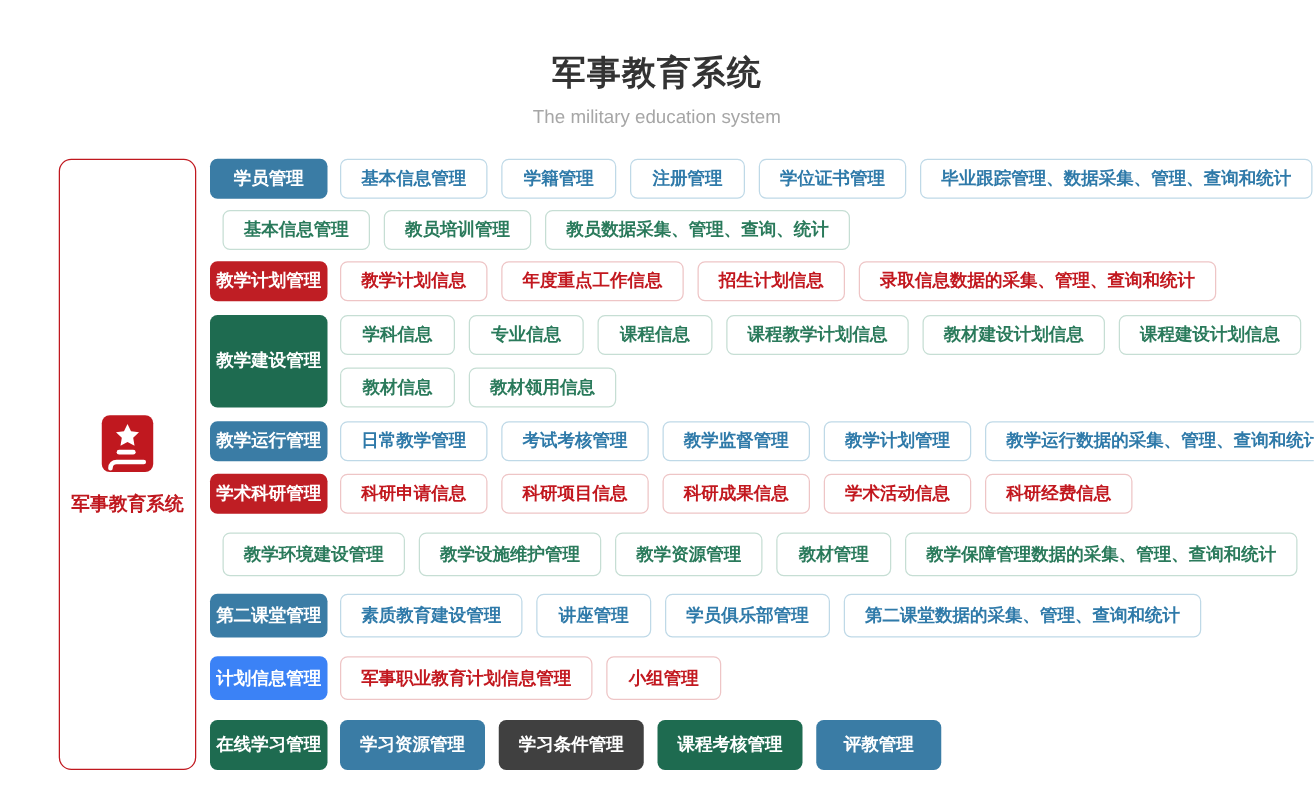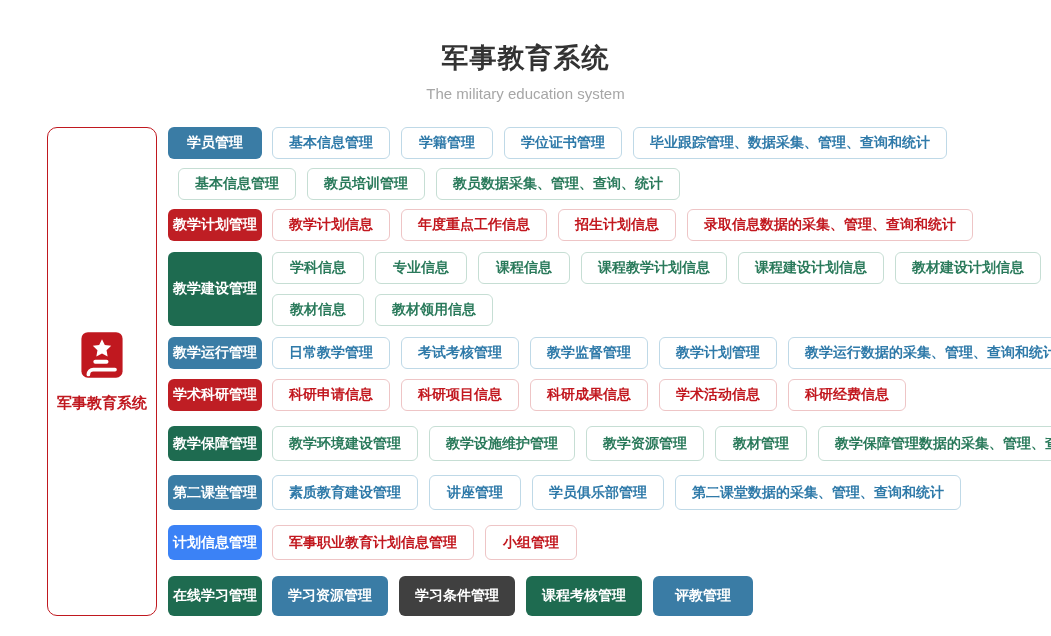--- a/index.html
+++ b/index.html
@@ -73,20 +73,21 @@
     </svg>
     <div class="root-label">军事教育系统</div>
   </div>
   <div class="rows" id="rows">
       <div class="row row-0">
         <div class="cat" style="background: rgb(58, 124, 165);">学员管理</div>
         <div class="items">
           <div class="line">
             <div class="item" style="color: rgb(47, 122, 169); border-color: rgb(191, 217, 231);">基本信息管理</div>
             <div class="item" style="color: rgb(47, 122, 169); border-color: rgb(191, 217, 231);">学籍管理</div>
+            <div class="item" style="color: rgb(47, 122, 169); border-color: rgb(191, 217, 231);">注册管理</div>
             <div class="item" style="color: rgb(47, 122, 169); border-color: rgb(191, 217, 231);">学位证书管理</div>
             <div class="item" style="color: rgb(47, 122, 169); border-color: rgb(191, 217, 231);">毕业跟踪管理、数据采集、管理、查询和统计</div>
           </div>
         </div>
       </div>
       <div class="row row-1">
         <div class="items">
           <div class="line">
             <div class="item" style="color: rgb(42, 122, 91); border-color: rgb(198, 222, 212);">基本信息管理</div>
             <div class="item" style="color: rgb(42, 122, 91); border-color: rgb(198, 222, 212);">教员培训管理</div>
@@ -106,22 +107,22 @@
         </div>
       </div>
       <div class="row row-3">
         <div class="cat" style="background: rgb(30, 107, 80);">教学建设管理</div>
         <div class="items">
           <div class="line">
             <div class="item" style="color: rgb(42, 122, 91); border-color: rgb(198, 222, 212);">学科信息</div>
             <div class="item" style="color: rgb(42, 122, 91); border-color: rgb(198, 222, 212);">专业信息</div>
             <div class="item" style="color: rgb(42, 122, 91); border-color: rgb(198, 222, 212);">课程信息</div>
             <div class="item" style="color: rgb(42, 122, 91); border-color: rgb(198, 222, 212);">课程教学计划信息</div>
+            <div class="item" style="color: rgb(42, 122, 91); border-color: rgb(198, 222, 212);">教材建设计划信息</div>
             <div class="item" style="color: rgb(42, 122, 91); border-color: rgb(198, 222, 212);">课程建设计划信息</div>
-            <div class="item" style="color: rgb(42, 122, 91); border-color: rgb(198, 222, 212);">教材建设计划信息</div>
           </div>
           <div class="line">
             <div class="item" style="color: rgb(42, 122, 91); border-color: rgb(198, 222, 212);">教材信息</div>
             <div class="item" style="color: rgb(42, 122, 91); border-color: rgb(198, 222, 212);">教材领用信息</div>
           </div>
         </div>
       </div>
       <div class="row row-4">
         <div class="cat" style="background: rgb(58, 124, 165);">教学运行管理</div>
         <div class="items">
@@ -140,21 +141,20 @@
           <div class="line">
             <div class="item" style="color: rgb(194, 24, 31); border-color: rgb(238, 197, 198);">科研申请信息</div>
             <div class="item" style="color: rgb(194, 24, 31); border-color: rgb(238, 197, 198);">科研项目信息</div>
             <div class="item" style="color: rgb(194, 24, 31); border-color: rgb(238, 197, 198);">科研成果信息</div>
             <div class="item" style="color: rgb(194, 24, 31); border-color: rgb(238, 197, 198);">学术活动信息</div>
             <div class="item" style="color: rgb(194, 24, 31); border-color: rgb(238, 197, 198);">科研经费信息</div>
           </div>
         </div>
       </div>
       <div class="row row-6">
-        <div class="cat" style="background: rgb(30, 107, 80);">教学保障管理</div>
         <div class="items">
           <div class="line">
             <div class="item" style="color: rgb(42, 122, 91); border-color: rgb(198, 222, 212);">教学环境建设管理</div>
             <div class="item" style="color: rgb(42, 122, 91); border-color: rgb(198, 222, 212);">教学设施维护管理</div>
             <div class="item" style="color: rgb(42, 122, 91); border-color: rgb(198, 222, 212);">教学资源管理</div>
             <div class="item" style="color: rgb(42, 122, 91); border-color: rgb(198, 222, 212);">教材管理</div>
             <div class="item" style="color: rgb(42, 122, 91); border-color: rgb(198, 222, 212);">教学保障管理数据的采集、管理、查询和统计</div>
           </div>
         </div>
       </div>

